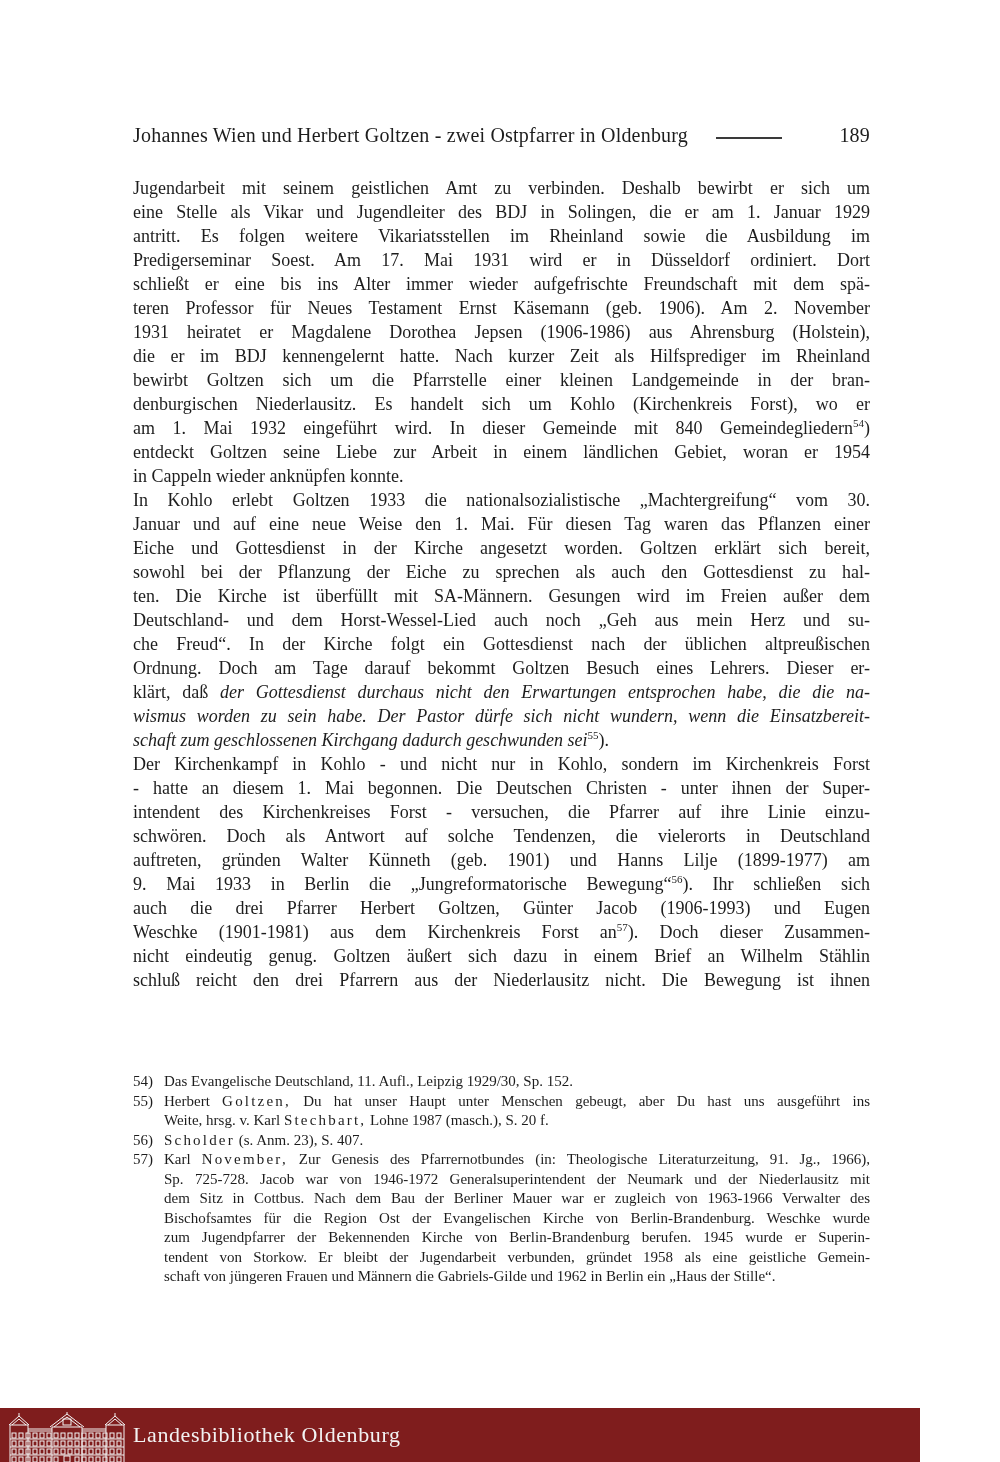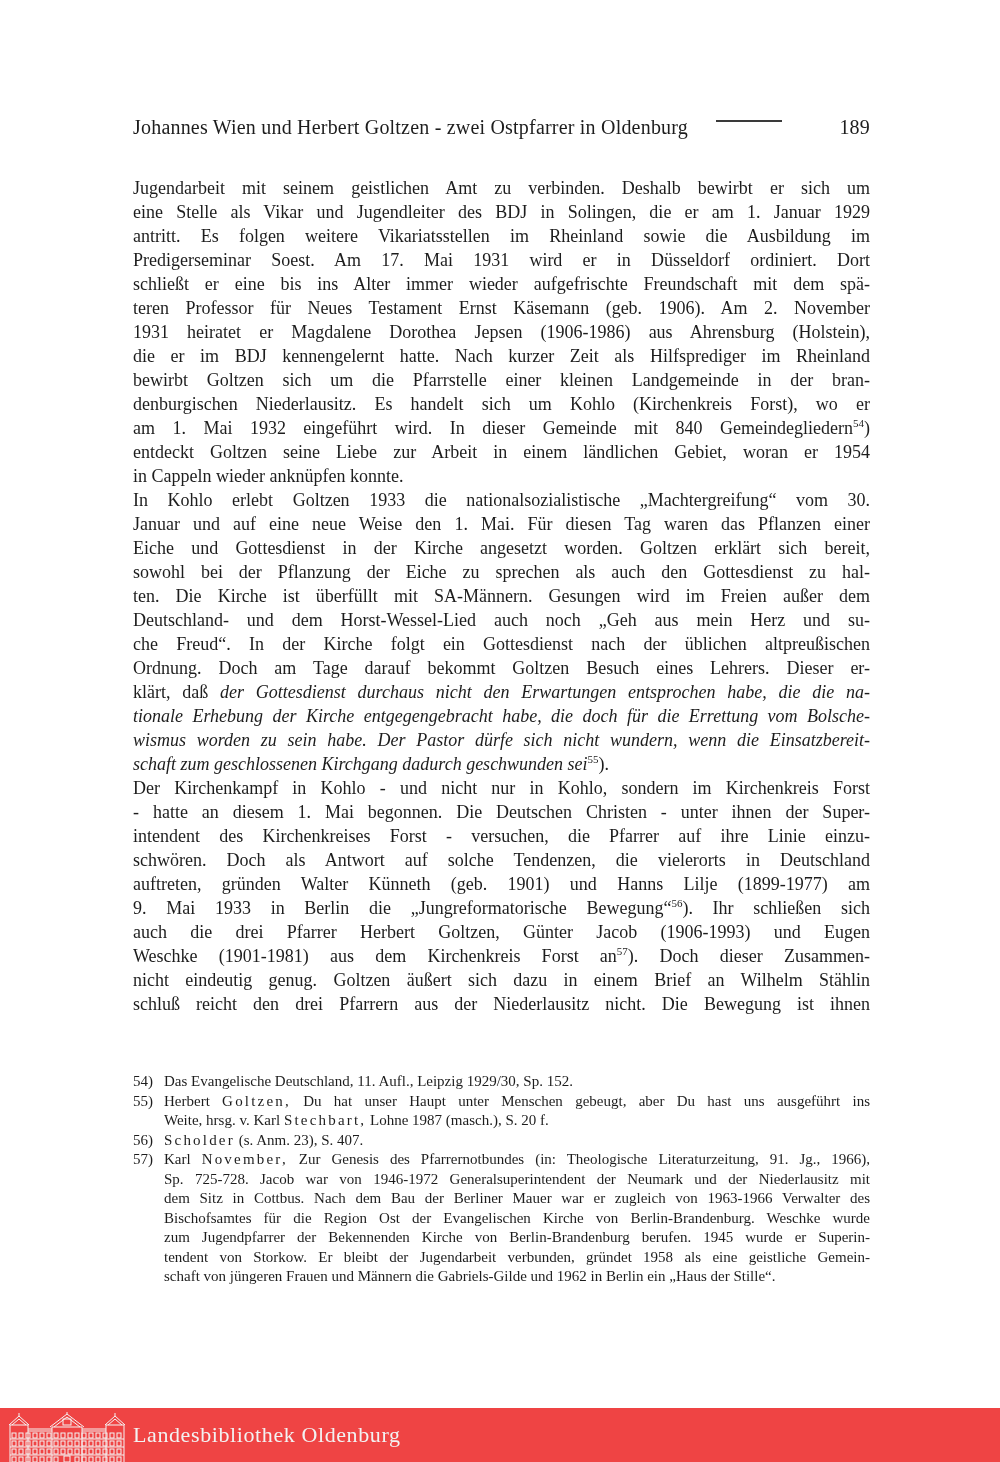--- a/index.html
+++ b/index.html
@@ -8,25 +8,25 @@
     width: 1000px;
     height: 1462px;
     background: #ffffff;
     font-family: "Liberation Serif", "DejaVu Serif", serif;
     color: #1d1d1d;
     overflow: hidden;
   }
   
   .running-head {
     position: absolute;
-    top: 116px;
+    top: 124px;
     left: 133px;
     width: 737px;
     display: flex;
-    align-items: flex-start;
+    align-items: center;
     font-size: 20px;
     letter-spacing: 0.2px;
     white-space: nowrap;
   }
   .running-head .rule {
     flex: 0 0 66px;
     height: 2px;
     background: #3a3a3a;
     margin: 4px 22px 0 28px;
   }
@@ -73,23 +73,23 @@
   .fn-text { flex: 1; }
   .fn-text .line {
     height: 19.5px;
     line-height: 19.5px;
   }
   
   .library-bar {
     position: absolute;
     left: 0;
     bottom: 0;
-    width: 1000px;
+    width: 920px;
     height: 54px;
-    background: #ef4444;
+    background: #7f1d1d;
   }
   .library-bar .building {
     position: absolute;
     left: 8px;
     top: 4px;
   }
   .library-bar .bar-label {
     position: absolute;
     left: 133px;
     top: 0;
@@ -132,21 +132,20 @@
       <div class="paragraph">
         <div class="line"><span>In Kohlo erlebt Goltzen 1933 die nationalsozialistische „Machtergreifung“ vom 30.</span></div>
         <div class="line"><span>Januar und auf eine neue Weise den 1. Mai. Für diesen Tag waren das Pflanzen einer</span></div>
         <div class="line"><span>Eiche und Gottesdienst in der Kirche angesetzt worden. Goltzen erklärt sich bereit,</span></div>
         <div class="line"><span>sowohl bei der Pflanzung der Eiche zu sprechen als auch den Gottesdienst zu hal-</span></div>
         <div class="line"><span>ten. Die Kirche ist überfüllt mit SA-Männern. Gesungen wird im Freien außer dem</span></div>
         <div class="line"><span>Deutschland- und dem Horst-Wessel-Lied auch noch „Geh aus mein Herz und su-</span></div>
         <div class="line"><span>che Freud“. In der Kirche folgt ein Gottesdienst nach der üblichen altpreußischen</span></div>
         <div class="line"><span>Ordnung. Doch am Tage darauf bekommt Goltzen Besuch eines Lehrers. Dieser er-</span></div>
         <div class="line"><span>klärt, daß </span><span class="it">der Gottesdienst durchaus nicht den Erwartungen entsprochen habe, die die na-</span></div>
-        <div class="line"><span class="it">tionale Erhebung der Kirche entgegengebracht habe, die doch für die Errettung vom Bolsche-</span></div>
         <div class="line"><span class="it">wismus worden zu sein habe. Der Pastor dürfe sich nicht wundern, wenn die Einsatzbereit-</span></div>
         <div class="line last"><span class="it">schaft zum geschlossenen Kirchgang dadurch geschwunden sei</span><span class="sup">55</span><span>).</span></div>
       </div>
       <div class="paragraph">
         <div class="line"><span>Der Kirchenkampf in Kohlo - und nicht nur in Kohlo, sondern im Kirchenkreis Forst</span></div>
         <div class="line"><span>- hatte an diesem 1. Mai begonnen. Die Deutschen Christen - unter ihnen der Super-</span></div>
         <div class="line"><span>intendent des Kirchenkreises Forst - versuchen, die Pfarrer auf ihre Linie einzu-</span></div>
         <div class="line"><span>schwören. Doch als Antwort auf solche Tendenzen, die vielerorts in Deutschland</span></div>
         <div class="line"><span>auftreten, gründen Walter Künneth (geb. 1901) und Hanns Lilje (1899-1977) am</span></div>
         <div class="line"><span>9. Mai 1933 in Berlin die „Jungreformatorische Bewegung“</span><span class="sup">56</span><span>). Ihr schließen sich</span></div>

